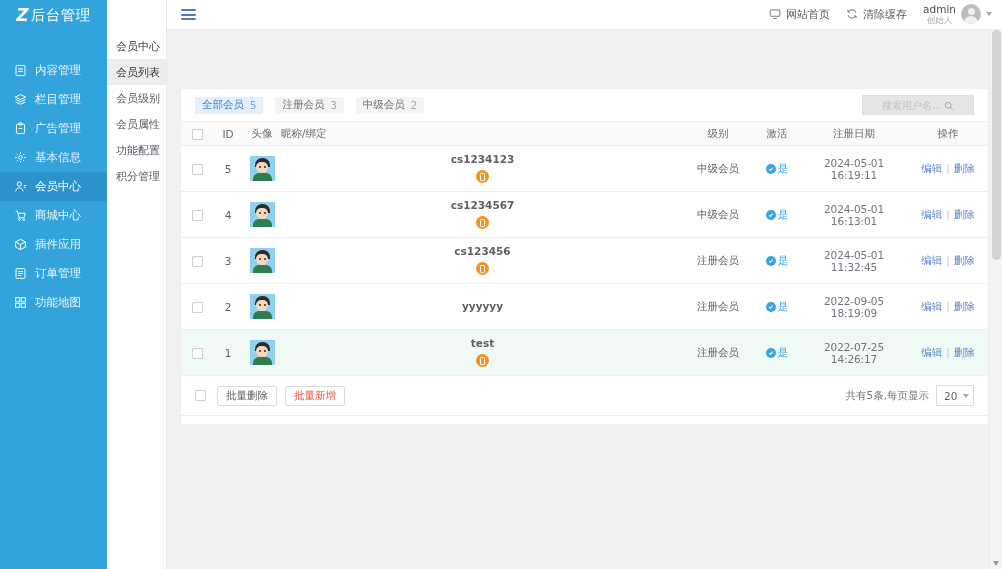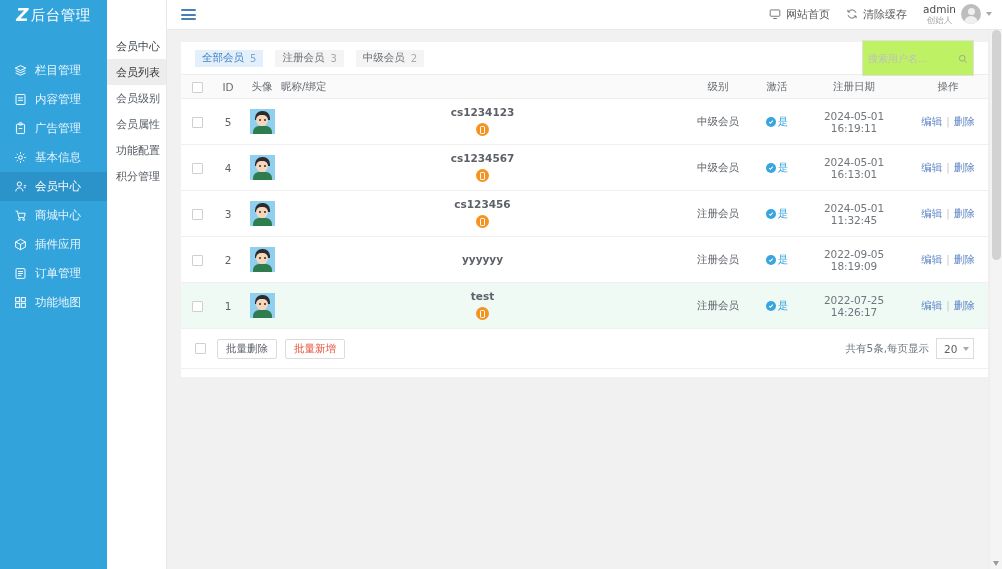--- a/index.html
+++ b/index.html
@@ -45,21 +45,21 @@
     padding-top: 33px;
   }
   .sub-item {
     height: 26px; display: flex; align-items: center; padding-left: 9px;
     font-size: 11px; color: #555b62; cursor: pointer; white-space: nowrap;
   }
   .sub-item.head { color: #3b4045; cursor: default; }
   .sub-item.active { background: #ededed; color: #333; }
 
   
-  .right { flex: 1 1 auto; height: 569px; display: flex; flex-direction: column; position: relative; min-width: 0; }
+  .right { flex: 1 1 auto; height: 569px; display: flex; flex-direction: column; position: relative; min-width: 0; gap: 47px; }
 
   .topbar {
     height: 30px; background: #ffffff; border-bottom: 1px solid #e9e9e9;
     display: flex; align-items: center; padding: 0 10px 0 14px;
     position: relative;
   }
   .hamburger { display: flex; flex-direction: column; gap: 2.5px; cursor: pointer; }
   .hamburger span { display: block; width: 15px; height: 2px; background: #4a7fb5; border-radius: 1px; }
   .top-right { margin-left: auto; display: flex; align-items: center; gap: 16px; }
   .top-link { display: flex; align-items: center; gap: 5px; font-size: 11px; color: #5a5a5a; cursor: pointer; }
@@ -96,22 +96,22 @@
   .tabrow { display: flex; align-items: center; height: 32px; padding: 0 14px; position: relative; }
   .tab {
     display: flex; align-items: center; gap: 6px; height: 17px;
     padding: 0 7px; font-size: 10.5px; color: #6a7076;
     background: #f4f4f4; cursor: pointer; margin-right: 12px;
   }
   .tab.active { background: #e3f0fb; color: #3d82c4; }
   .tab .cnt { color: #a4a9ae; font-size: 10px; }
   .tab.active .cnt { color: #7fa8cf; }
   .searchbox {
-    margin-left: auto; width: 112px; height: 36px; border: 1px solid #e0e0e0;
-    display: flex; align-items: center; padding: 0 5px; background: #bef264;
+    margin-left: auto; width: 112px; height: 20px; border: 1px solid #e0e0e0;
+    display: flex; align-items: center; padding: 0 19px; background: #e5e5e5;
   }
   .searchbox input {
     border: none; outline: none; width: 100%; font-size: 10px; color: #6b6b6b;
     font-family: "DejaVu Sans", "Liberation Sans", sans-serif; background: transparent;
   }
   .searchbox input::placeholder { color: #bfbfbf; }
   .searchbox svg { width: 10px; height: 10px; flex: 0 0 10px; }
 
   
   table.tbl { width: 100%; border-collapse: collapse; table-layout: fixed; }
@@ -216,36 +216,36 @@
   <div class="sidebar">
     <div class="logo">
       <span class="logo-z">Z</span>
       <span class="logo-text">后台管理</span>
     </div>
     <div class="nav">
 
       <div class="nav-item">
         <span class="nav-ico">
             <svg viewBox="0 0 16 16" fill="none" stroke="#fff" stroke-width="1.2">
+              <rect x="2.5" y="1.8" width="11" height="12.4" rx="1"></rect>
+              <path d="M5 6h6M5 9h6"></path>
+            </svg>
+          </span>
+        <span>内容管理</span>
+      </div>
+
+      <div class="nav-item">
+        <span class="nav-ico">
+            <svg viewBox="0 0 16 16" fill="none" stroke="#fff" stroke-width="1.2">
               <path d="M8 2 L14.5 5 L8 8 L1.5 5 Z"></path>
               <path d="M2 8 L8 10.8 L14 8"></path>
               <path d="M2 11 L8 13.8 L14 11"></path>
             </svg>
           </span>
         <span>栏目管理</span>
-      </div>
-
-      <div class="nav-item">
-        <span class="nav-ico">
-            <svg viewBox="0 0 16 16" fill="none" stroke="#fff" stroke-width="1.2">
-              <rect x="2.5" y="1.8" width="11" height="12.4" rx="1"></rect>
-              <path d="M5 6h6M5 9h6"></path>
-            </svg>
-          </span>
-        <span>内容管理</span>
       </div>
 
       <div class="nav-item">
         <span class="nav-ico">
             <svg viewBox="0 0 16 16" fill="none" stroke="#fff" stroke-width="1.2">
               <rect x="3" y="2.8" width="10" height="11.4" rx="1"></rect>
               <rect x="6" y="1" width="4" height="2.6" rx="0.6"></rect>
               <path d="M5.8 8h4.4"></path>
             </svg>
           </span>

